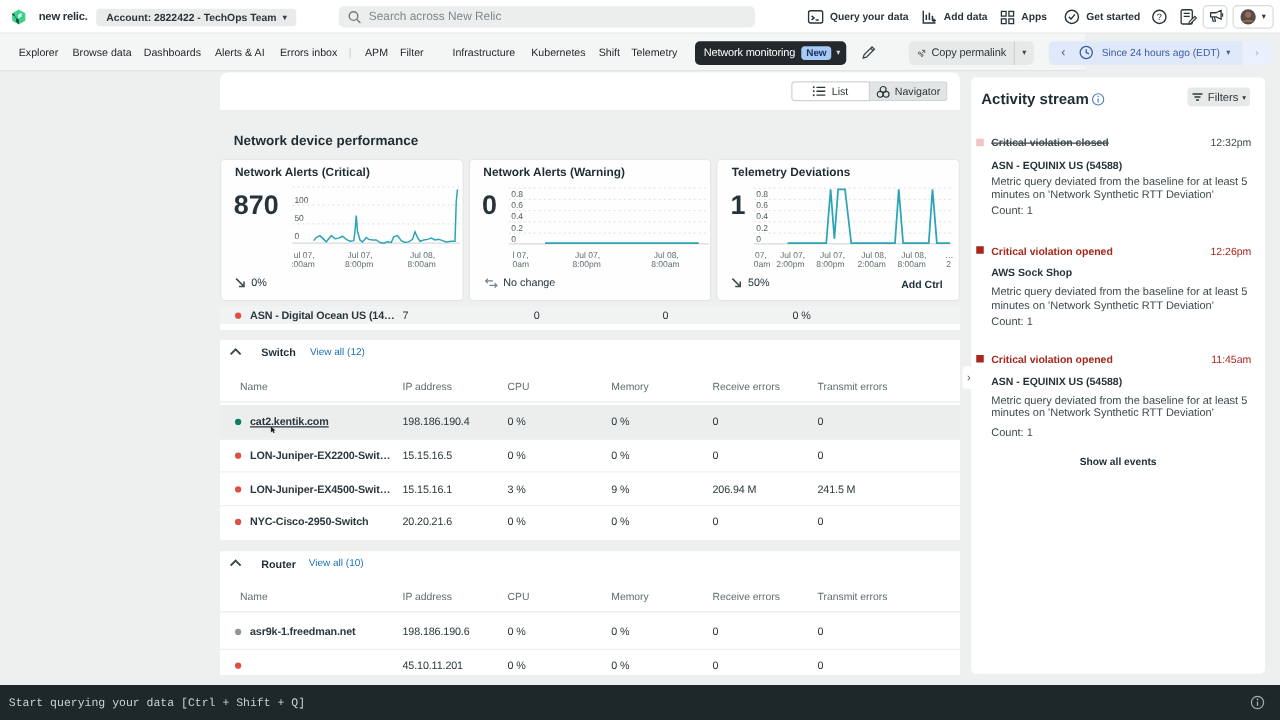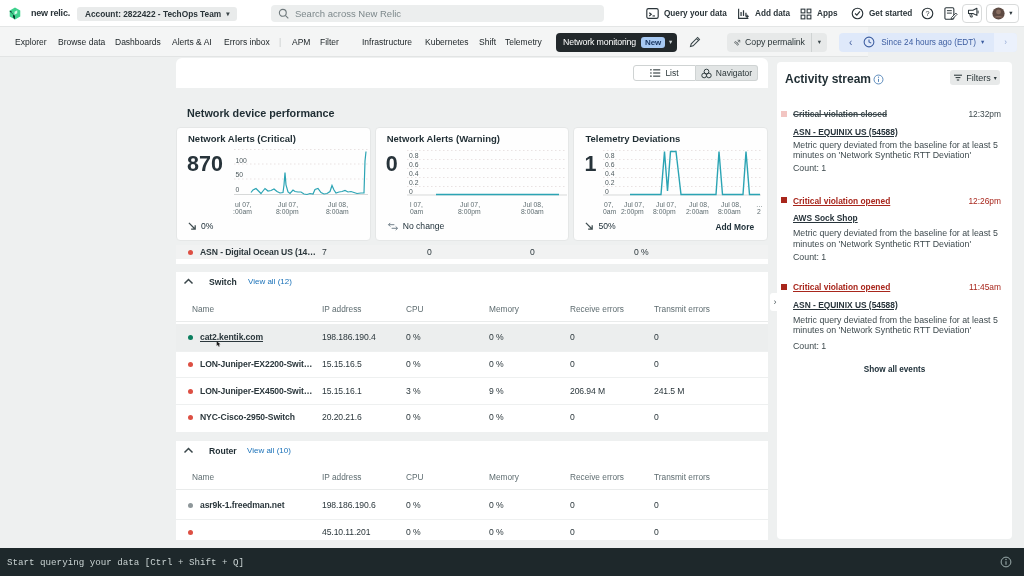--- a/index.html
+++ b/index.html
@@ -46,21 +46,21 @@
 
 .tbl-section { position:absolute; left:176px; width:592px; background:#fff; }
 .dot { display:inline-block; width:5px; height:5px; border-radius:50%; }
 .trow { position:absolute; left:0; width:592px; height:26.5px; }
 .cell { position:absolute; font-size:8.6px; letter-spacing:-0.1px; color:#2b373c; top:50%; transform:translateY(-50%); white-space:nowrap; }
 .hcell { position:absolute; font-size:8.3px; color:#5f6d71; white-space:nowrap; }
 .seclink { font-size:8px; color:#1b72b9; }
 
 
 #activity { left:777px; top:62px; width:235px; height:477px; background:#fff; border-radius:4px; }
-.av-title { position:absolute; font-size:8.4px; font-weight:700;text-decoration:underline; }
+.av-title { position:absolute; font-size:8.4px; font-weight:700; }
 .av-body { position:absolute; font-size:8.8px; color:#3e4a4e; line-height:10.7px; }
 .av-time { position:absolute; font-size:8.4px; }
 
 
 #bottombar { left:0; top:548px; width:1024px; height:28px; background:#1e282b; }
 #bbtext { position:absolute; left:7px; top:9px; font-family:"Liberation Mono", monospace; font-size:9.2px; color:#c9d2d2; }
 </style>
 </head>
 <body>
 <div id="root">
@@ -311,21 +311,21 @@
         <text x="182" y="78.5">…</text>
           <text x="183" y="85.5">2</text>
       </g>
     </svg>
     <span class="trend" style="left:11px;top:93px;">
       <svg width="9" height="9" viewBox="0 0 10 10">
           <path d="M1 1 L8 8 M8 3.5 L8 8 L3.5 8" fill="none" stroke="#3f4d50" stroke-width="1.4"></path>
         </svg>
       50%
     </span>
-    <span style="position:absolute;right:13px;top:94px;font-size:8.4px;font-weight:700;color:#20313a;">Add More</span>
+    <span style="position:absolute;right:13px;top:94px;font-size:8.4px;font-weight:700;color:#20313a;">Add Ctrl</span>
   </div>
 
   <div class="tbl-section" style="top:245.5px;height:18px;">
     <div class="trow" style="top:-0.5px;height:14px;background:#f1f2f2;">
       <span class="cell" style="left:12px;"><span class="dot" style="background:#dd4f43;"></span></span>
       <span class="cell" style="left:24px;font-weight:700;">ASN - Digital Ocean US (14…</span>
       <span class="cell" style="left:146px;">7</span>
       <span class="cell" style="left:251px;">0</span>
       <span class="cell" style="left:354px;">0</span>
       <span class="cell" style="left:458px;">0 %</span>

